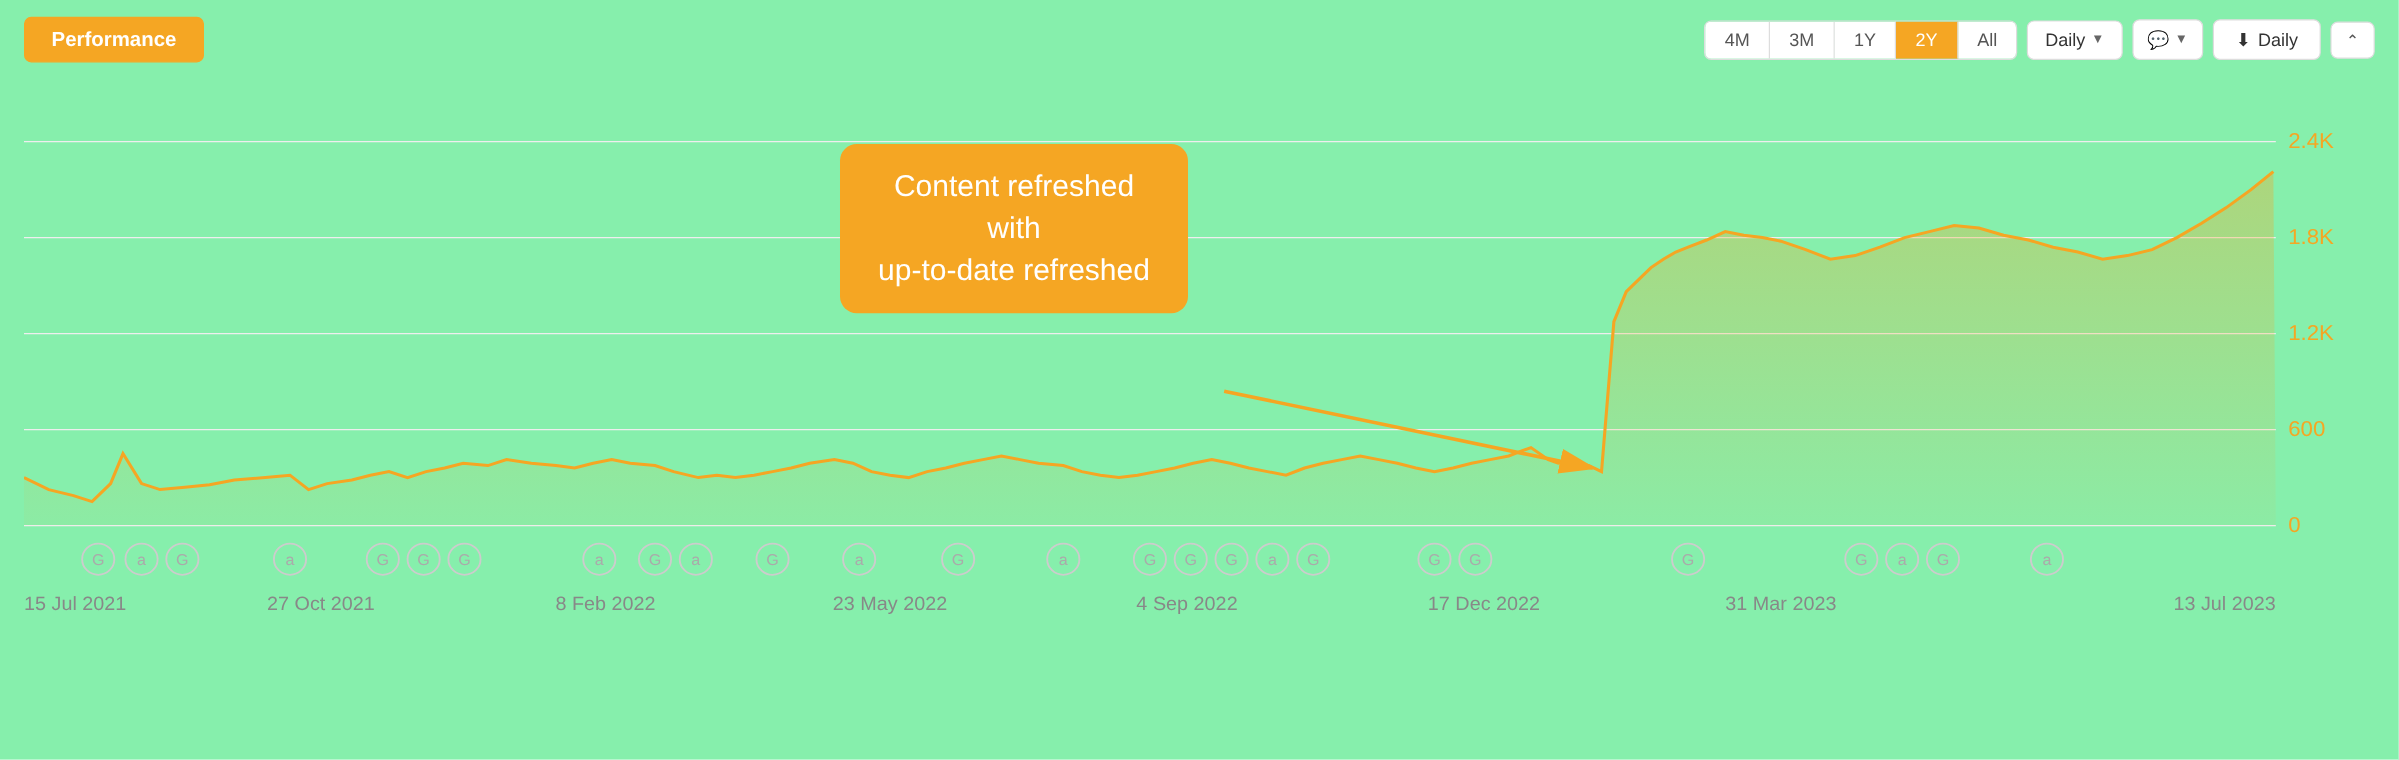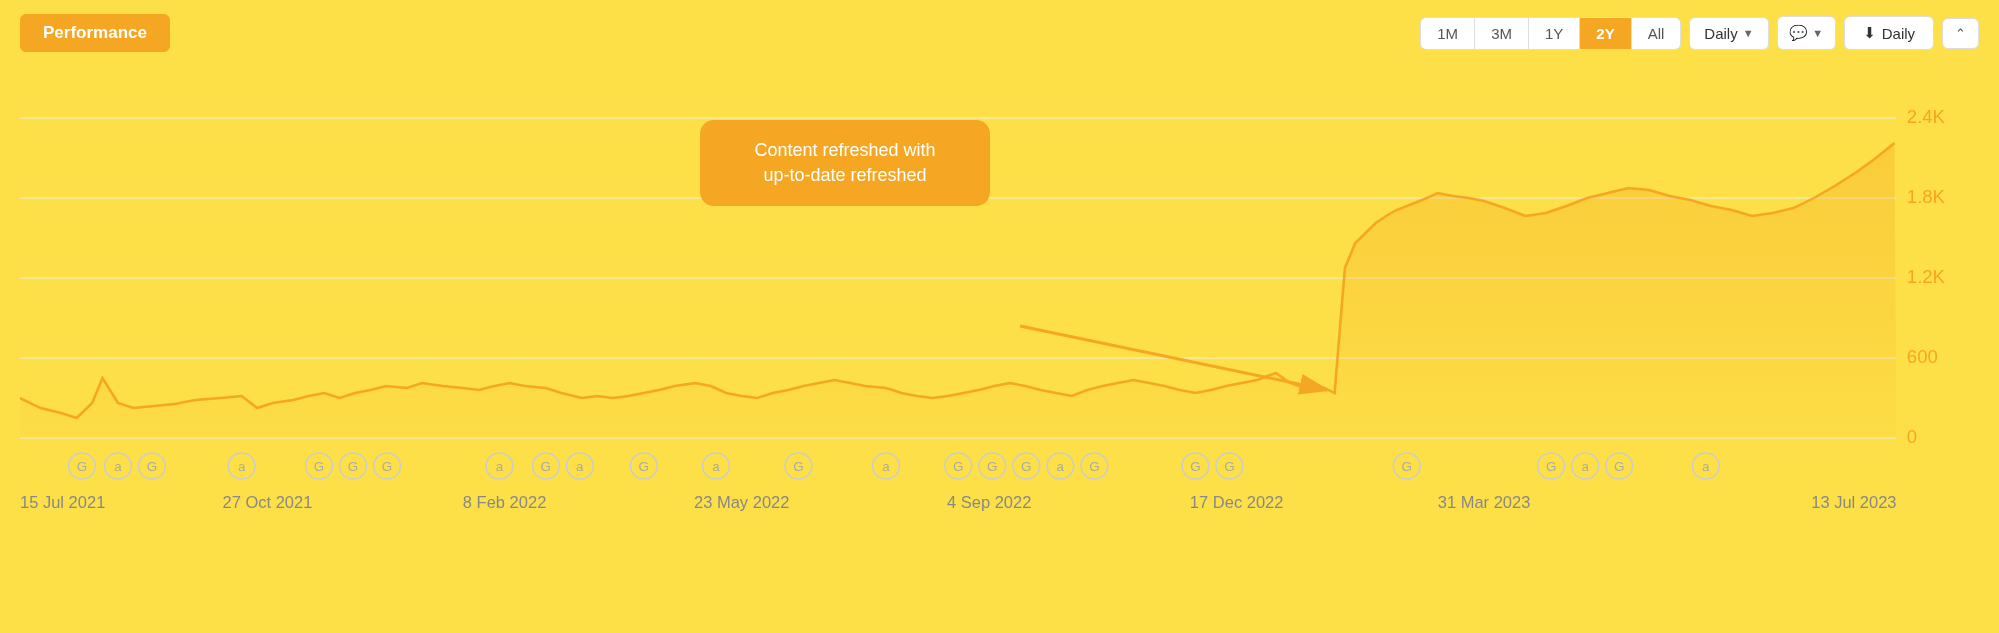--- a/index.html
+++ b/index.html
@@ -6,21 +6,21 @@
     body {
       background: #fff;
       font-family: -apple-system, BlinkMacSystemFont, 'Segoe UI', Arial, sans-serif;
       width: 1999px;
       height: 633px;
       overflow: hidden;
     }
     .container {
       width: 1999px;
       height: 633px;
-      background: #fde047;
+      background: #86efac;
       padding: 14px 20px 10px 20px;
       position: relative;
     }
     
     .top-bar {
       display: flex;
       align-items: center;
       justify-content: space-between;
       margin-bottom: 16px;
     }
@@ -61,21 +61,21 @@
       border: none;
       border-right: 1px solid #ddd;
       font-size: 15px;
       color: #555;
       cursor: pointer;
     }
     .time-btn:last-child { border-right: none; }
     .time-btn.active {
       background: #f5a623;
       color: #fff;
-      font-weight: 700;
+      font-weight: 400;
     }
     .dropdown-btn {
       display: flex;
       align-items: center;
       gap: 5px;
       padding: 7px 14px;
       border: 1.5px solid #ddd;
       border-radius: 6px;
       background: #fff;
       font-size: 15px;
@@ -151,21 +151,21 @@
     }
     
     .tooltip-bubble {
       position: absolute;
       top: 52px;
       left: 680px;
       background: #f5a623;
       color: #fff;
       border-radius: 14px;
       padding: 18px 28px;
-      font-size: 18px;
+      font-size: 25px;
       font-weight: 500;
       text-align: center;
       line-height: 1.4;
       width: 290px;
       pointer-events: none;
     }
     .tooltip-bubble::after {
       content: '';
       position: absolute;
       bottom: -38px;
@@ -181,21 +181,21 @@
 <body>
 
 <div class="container">
 
   <div class="top-bar">
     <div class="tab-group">
       <button class="tab-btn active">Performance</button>
     </div>
     <div class="controls">
       <div class="time-group">
-        <button class="time-btn">1M</button>
+        <button class="time-btn">4M</button>
         <button class="time-btn">3M</button>
         <button class="time-btn">1Y</button>
         <button class="time-btn active">2Y</button>
         <button class="time-btn">All</button>
       </div>
       <button class="dropdown-btn">
         <span>Daily</span>
         <span class="dropdown-arrow">▼</span>
       </button>
       <button class="icon-btn">

